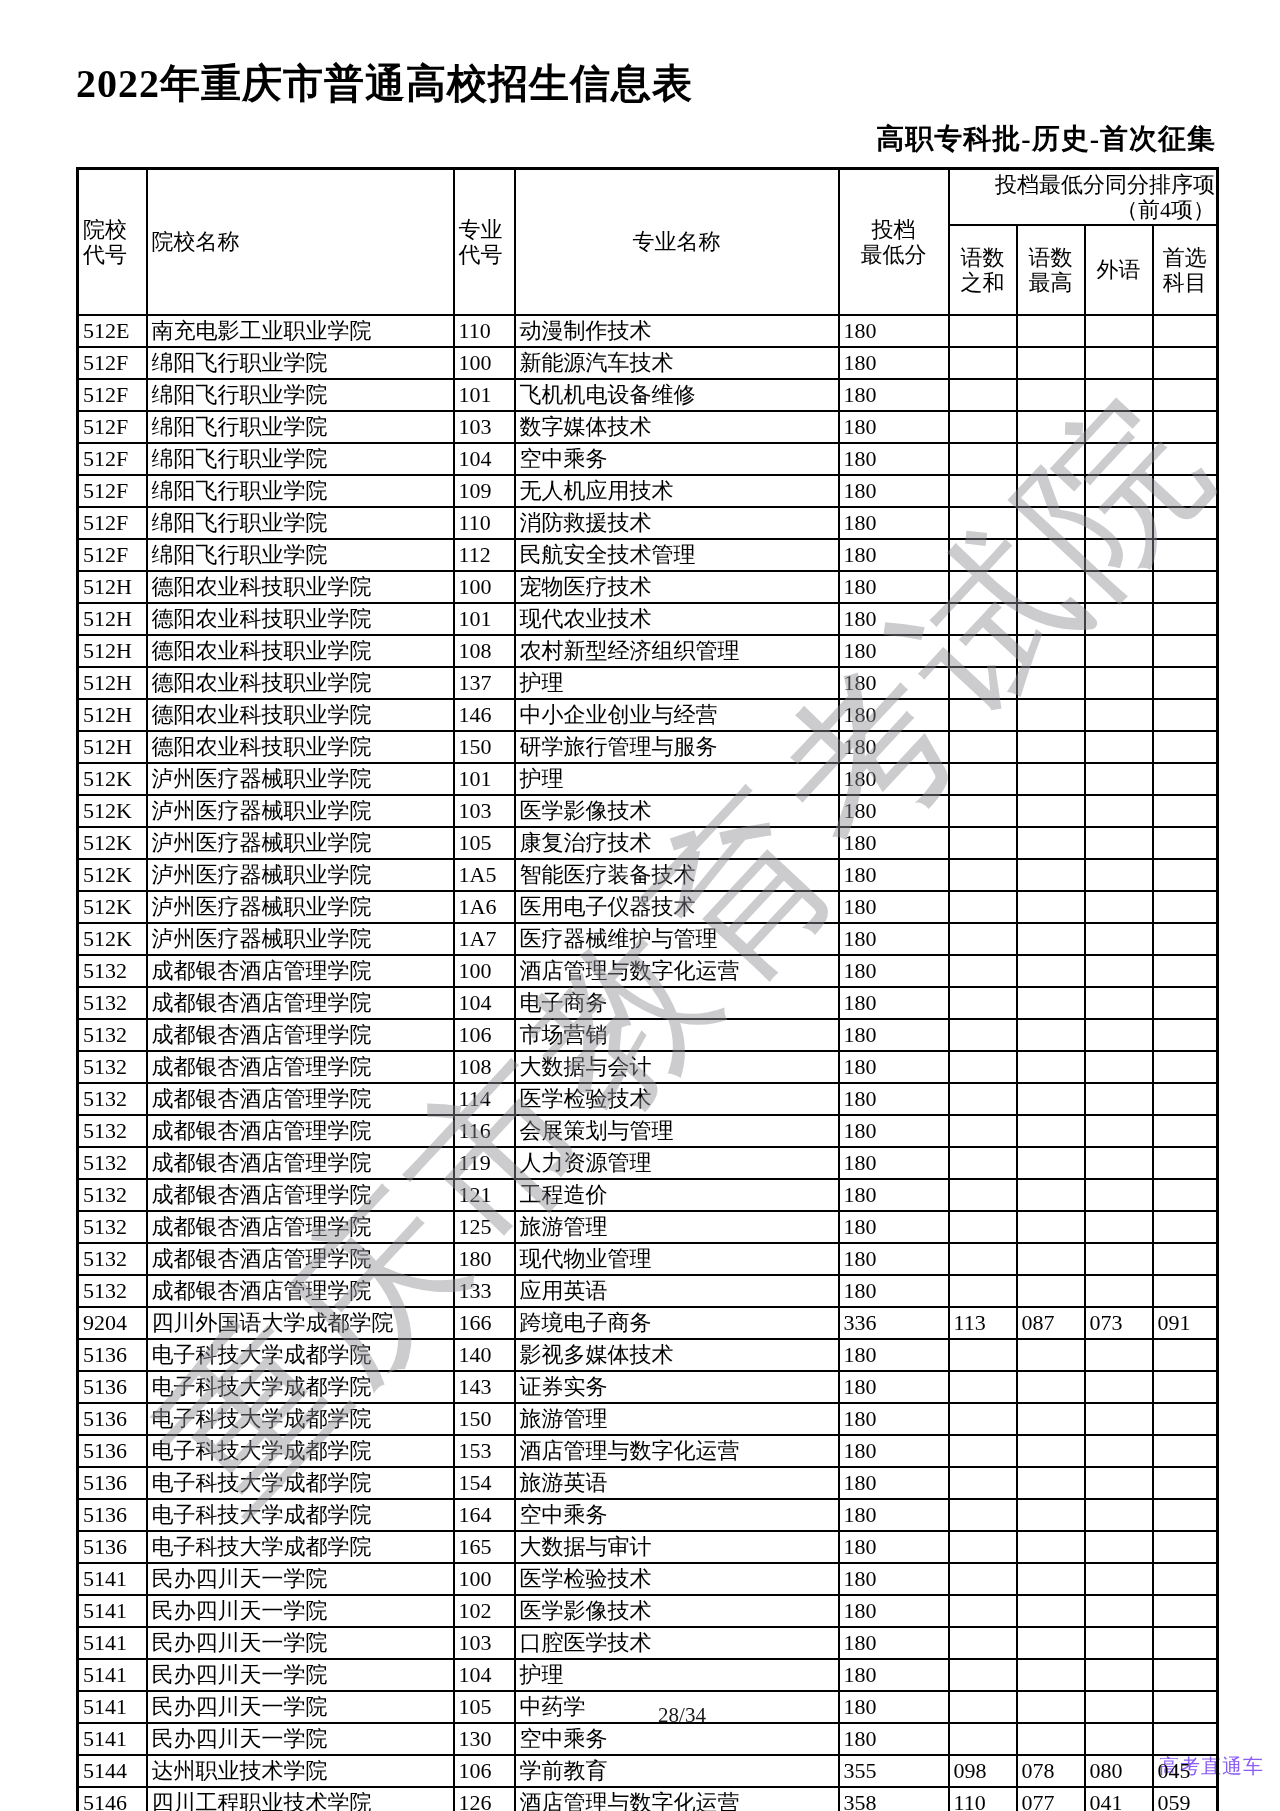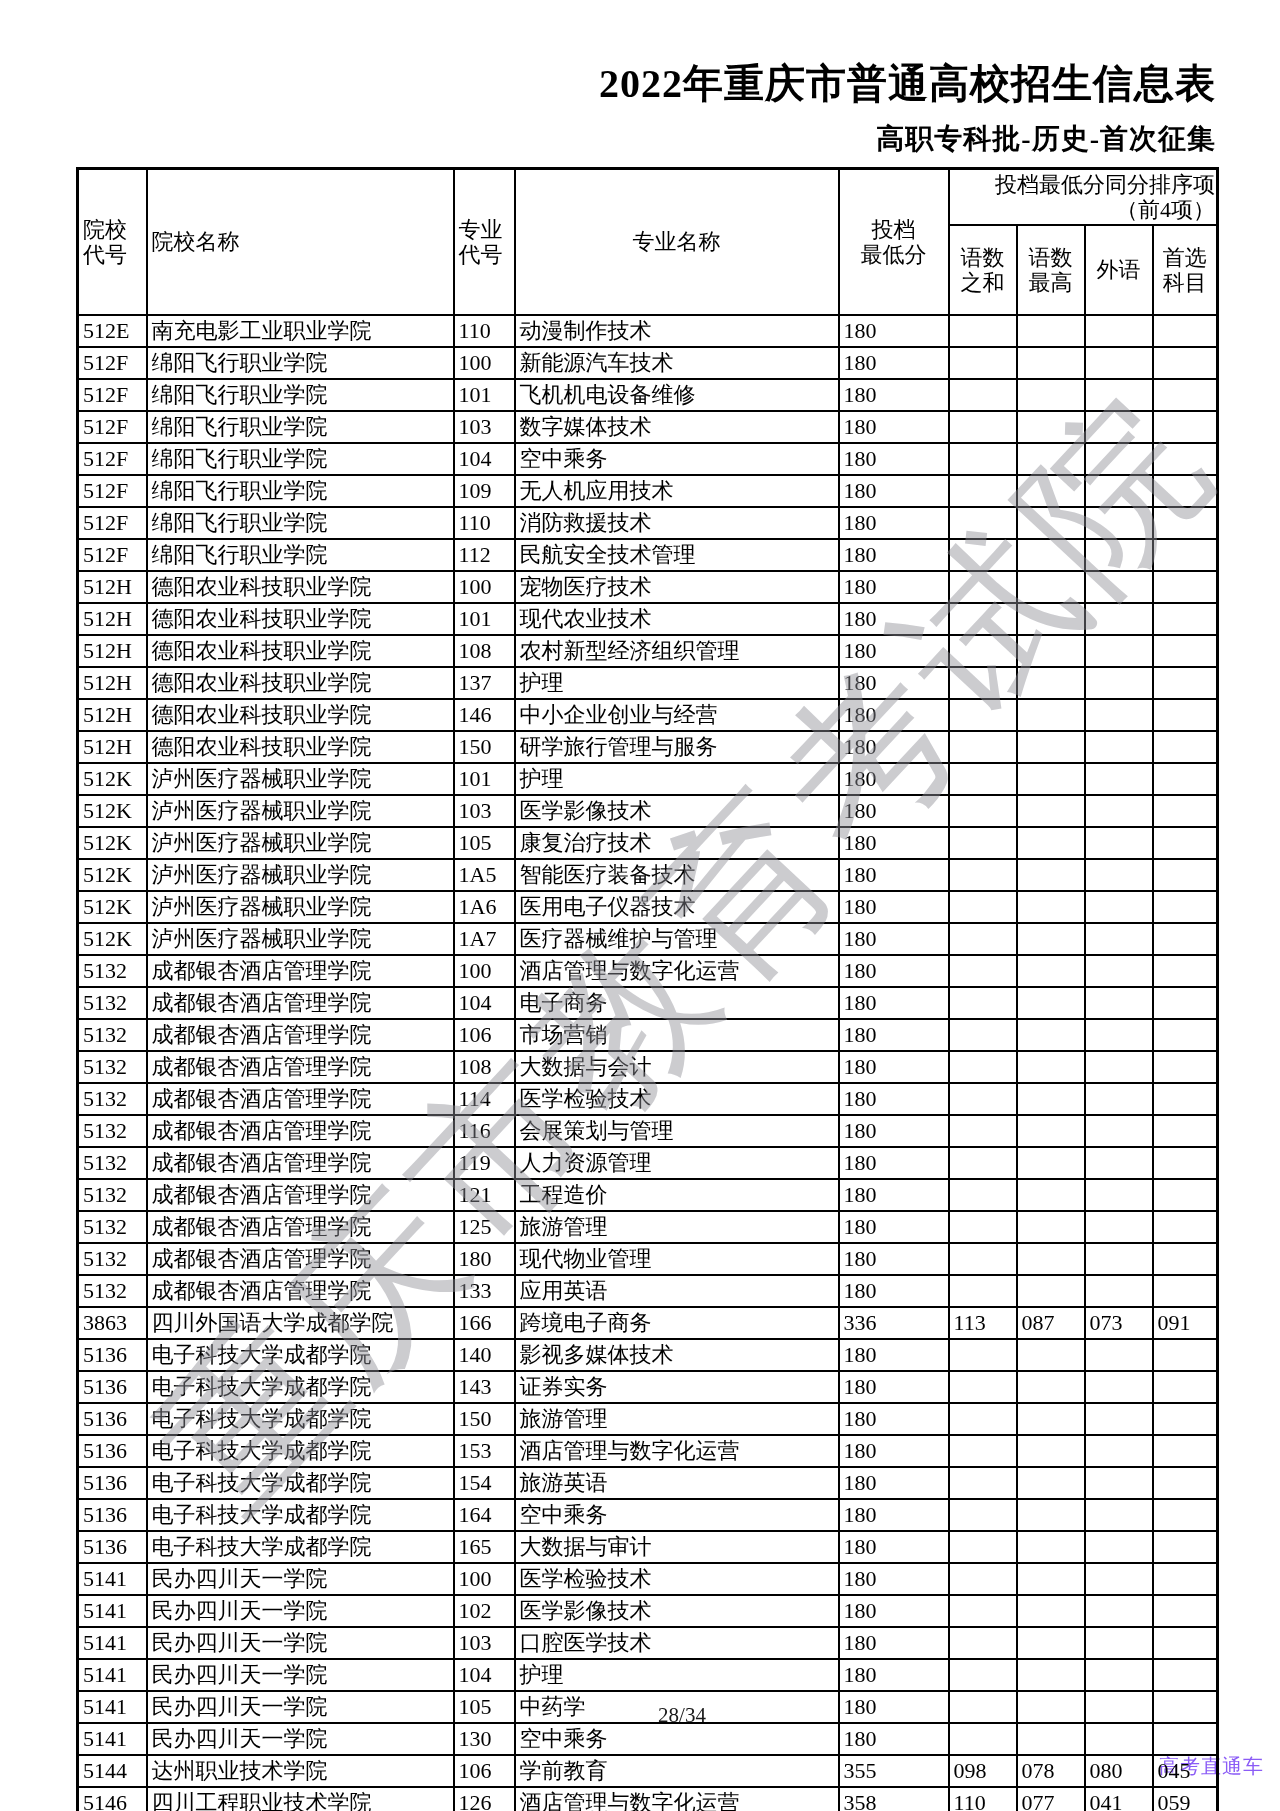--- a/index.html
+++ b/index.html
@@ -9,21 +9,21 @@
     font-family: "Liberation Serif", "DejaVu Serif", serif;
     position: relative;
     overflow: hidden;
     color: #000;
   }
   .page { position: absolute; inset: 0; }
 
   .doc-title {
     position: absolute;
     top: 56px; left: 76px; width: 1140px;
-    text-align: right;
+    text-align: left;
     font-size: 40px;
     font-weight: bold;
     letter-spacing: 1px;
   }
   .doc-subtitle {
     position: absolute;
     top: 120px; left: 76px; width: 1140px;
     text-align: right;
     font-size: 28px;
     font-weight: bold;
@@ -467,21 +467,21 @@
           <td>成都银杏酒店管理学院</td>
           <td>133</td>
           <td>应用英语</td>
           <td>180</td>
           <td></td>
           <td></td>
           <td></td>
           <td></td>
         </tr>
         <tr>
-          <td>3863</td>
+          <td>9204</td>
           <td>四川外国语大学成都学院</td>
           <td>166</td>
           <td>跨境电子商务</td>
           <td>336</td>
           <td>113</td>
           <td>087</td>
           <td>073</td>
           <td>091</td>
         </tr>
         <tr>

